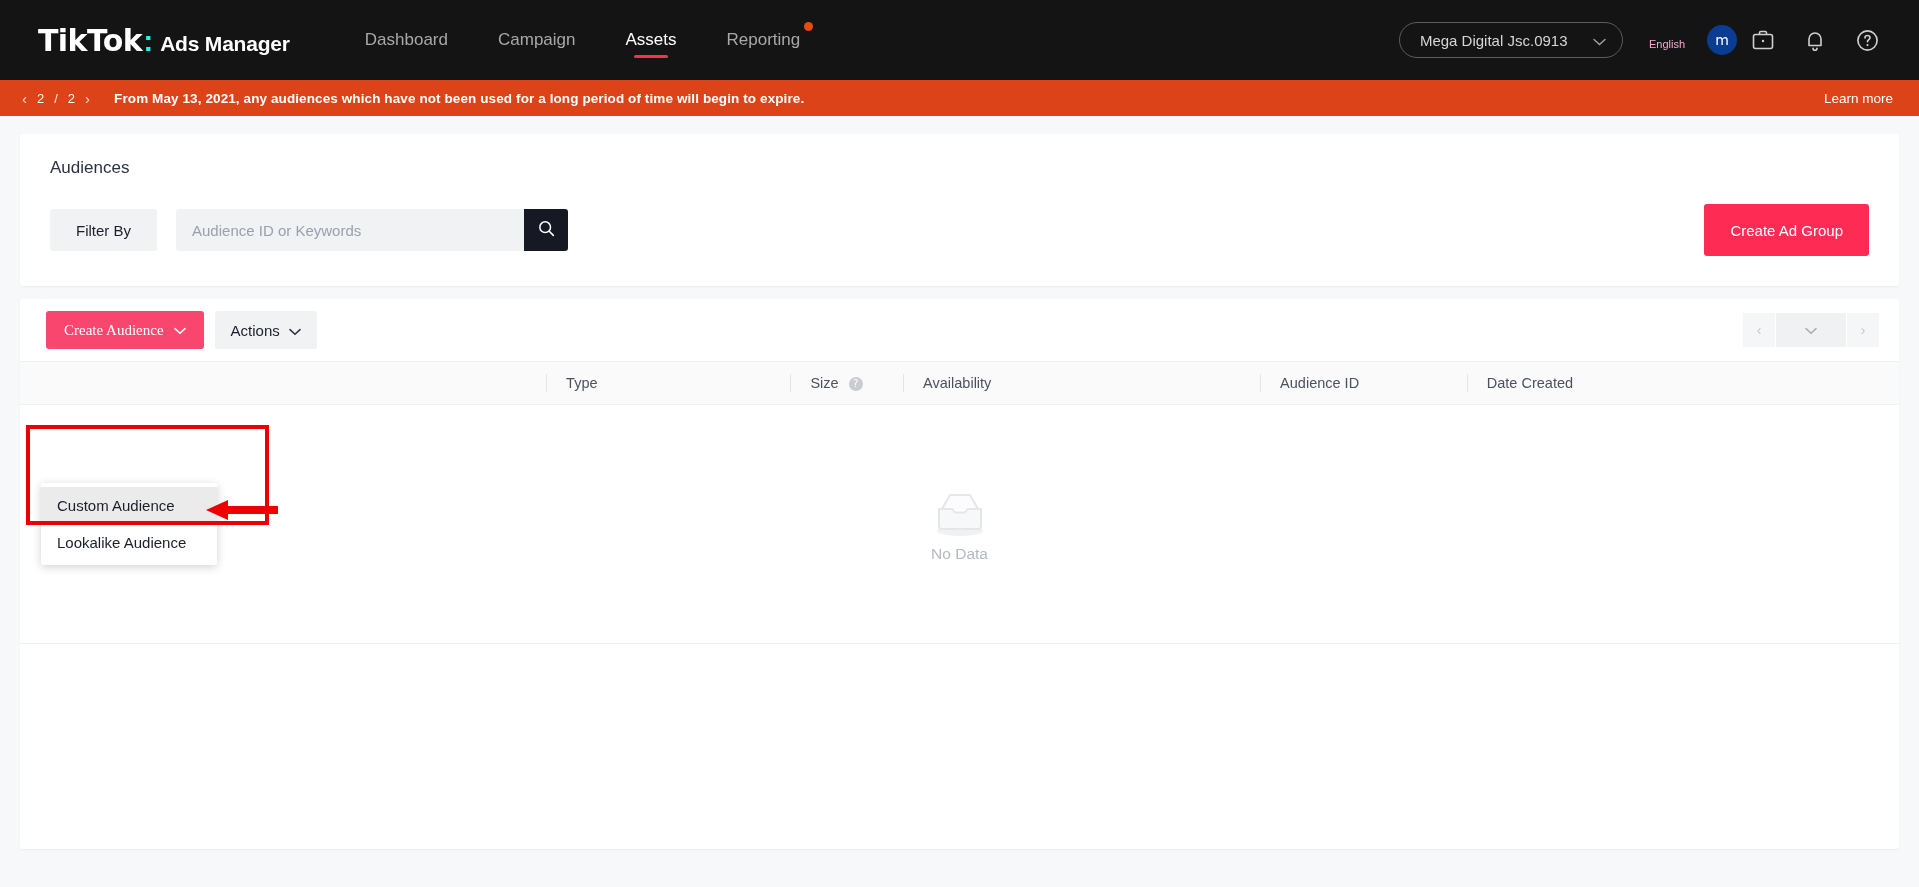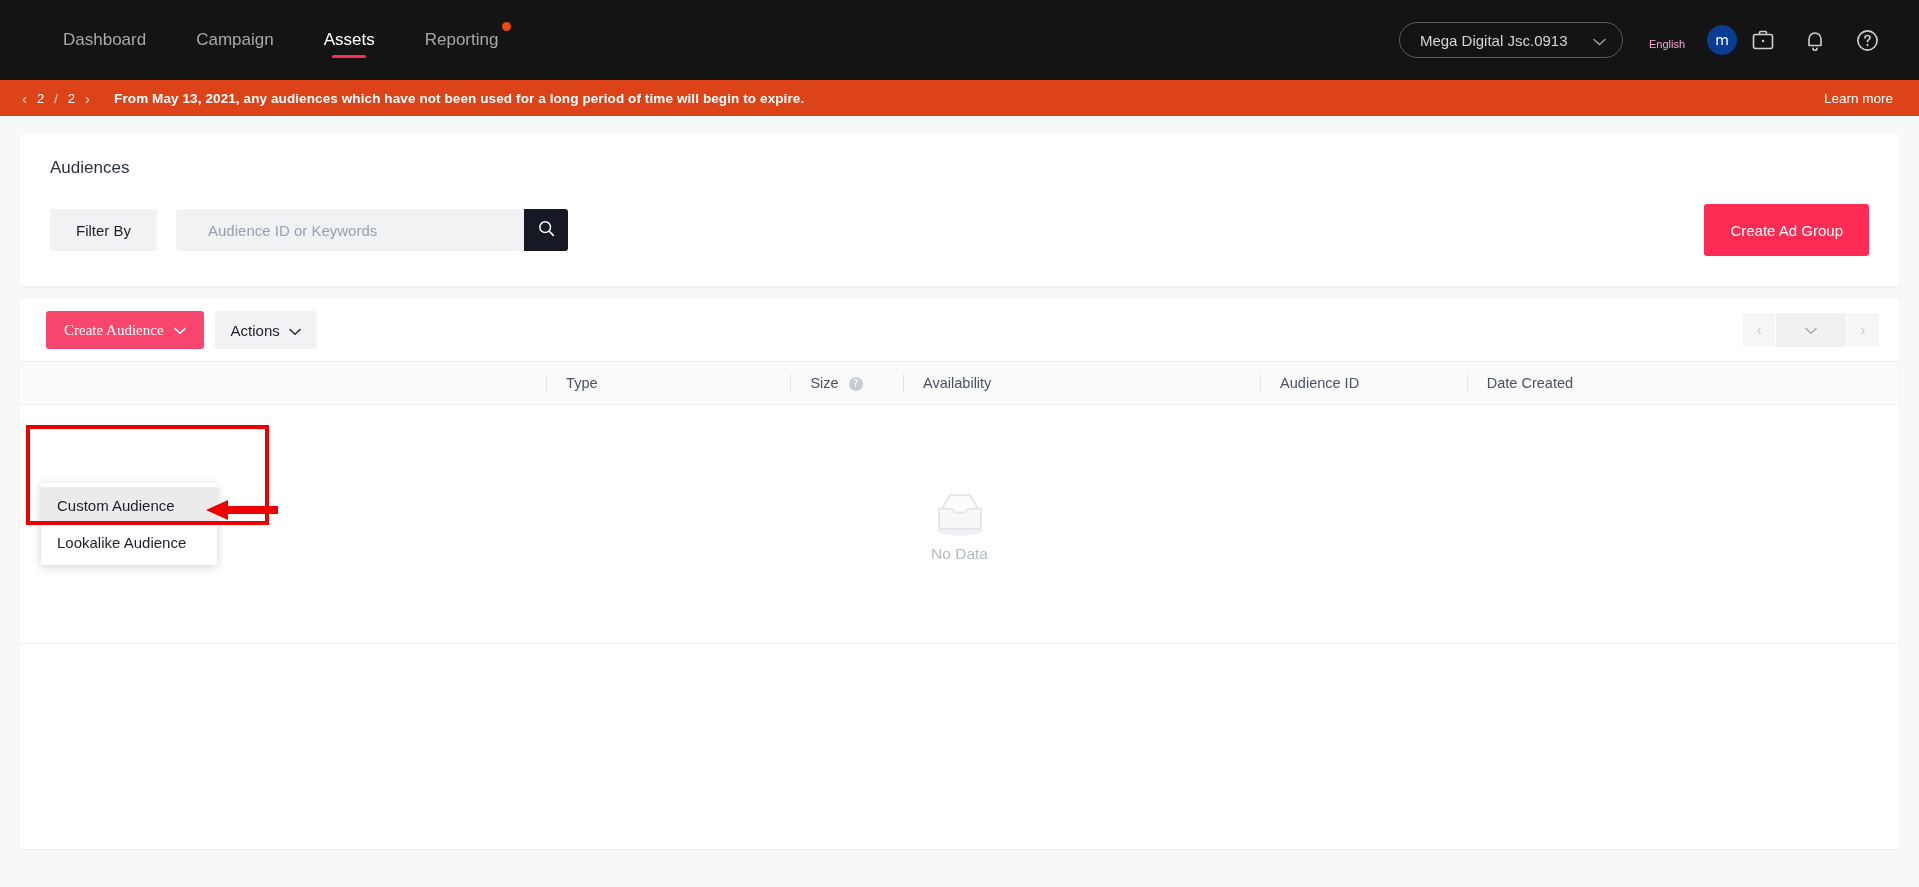--- a/index.html
+++ b/index.html
@@ -195,21 +195,21 @@
     display: flex;
     align-items: center;
     margin-left: 19px;
   }
   .search-input {
     background: #f1f2f4;
     border: none;
     outline: none;
     height: 42px;
     width: 348px;
-    padding: 0 32px;
+    padding: 0 16px;
     font-size: 15px;
     color: #2c3142;
     font-family: "Liberation Sans", sans-serif;
     border-radius: 3px 0 0 3px;
   }
   .search-input::placeholder { color: #9aa0ad; }
   .search-btn {
     width: 44px; height: 42px;
     background: #161823;
     border-radius: 0 3px 3px 0;
@@ -369,20 +369,25 @@
     left: 206px;
     top: 381px;
     z-index: 50;
     pointer-events: none;
   }
 </style>
 </head>
 <body>
 
 <div class="topnav">
+  <div class="brand">
+    <span class="brand-tiktok">TikTok</span>
+    <span class="brand-colon">:</span>
+    <span class="brand-sub">Ads Manager</span>
+  </div>
 
   <div class="navlinks">
     <div class="navlink">
       <span>Dashboard</span>
     </div>
     <div class="navlink">
       <span>Campaign</span>
     </div>
     <div class="navlink active">
       <span>Assets</span>

